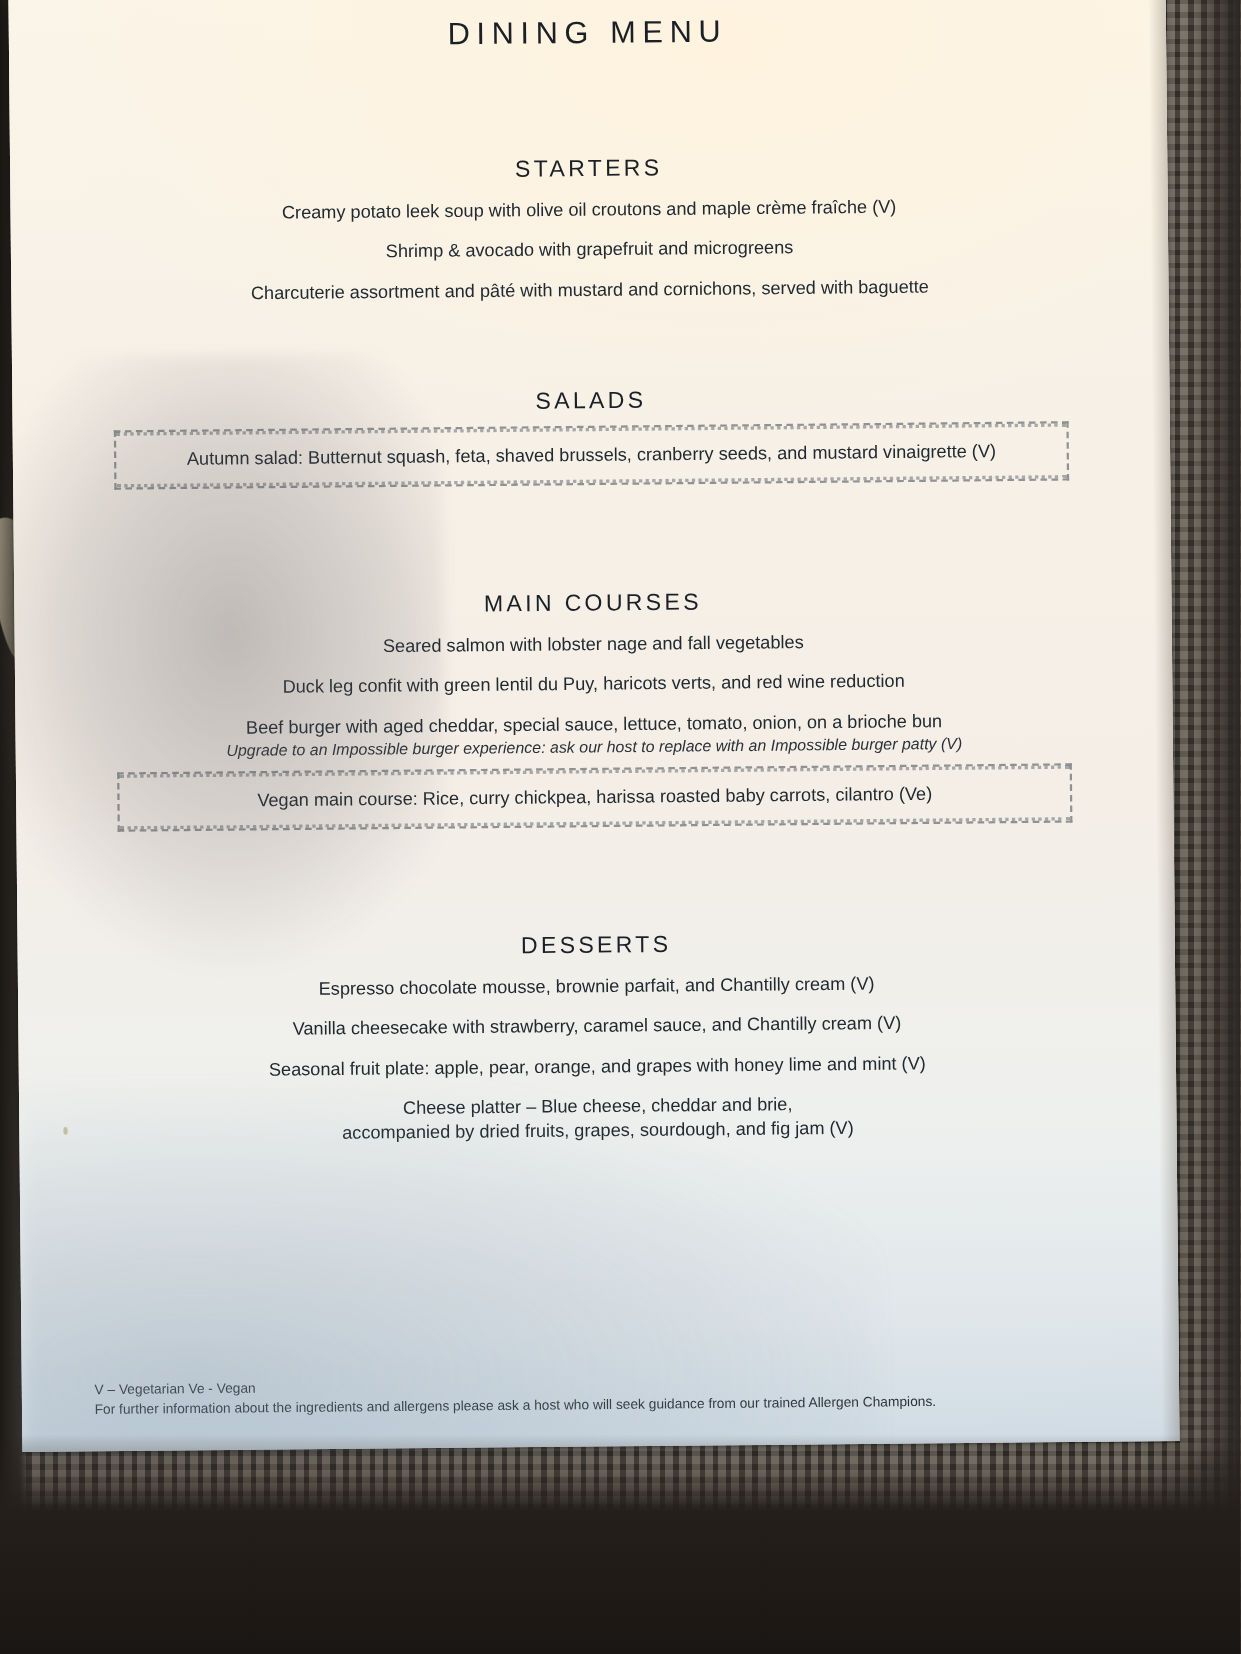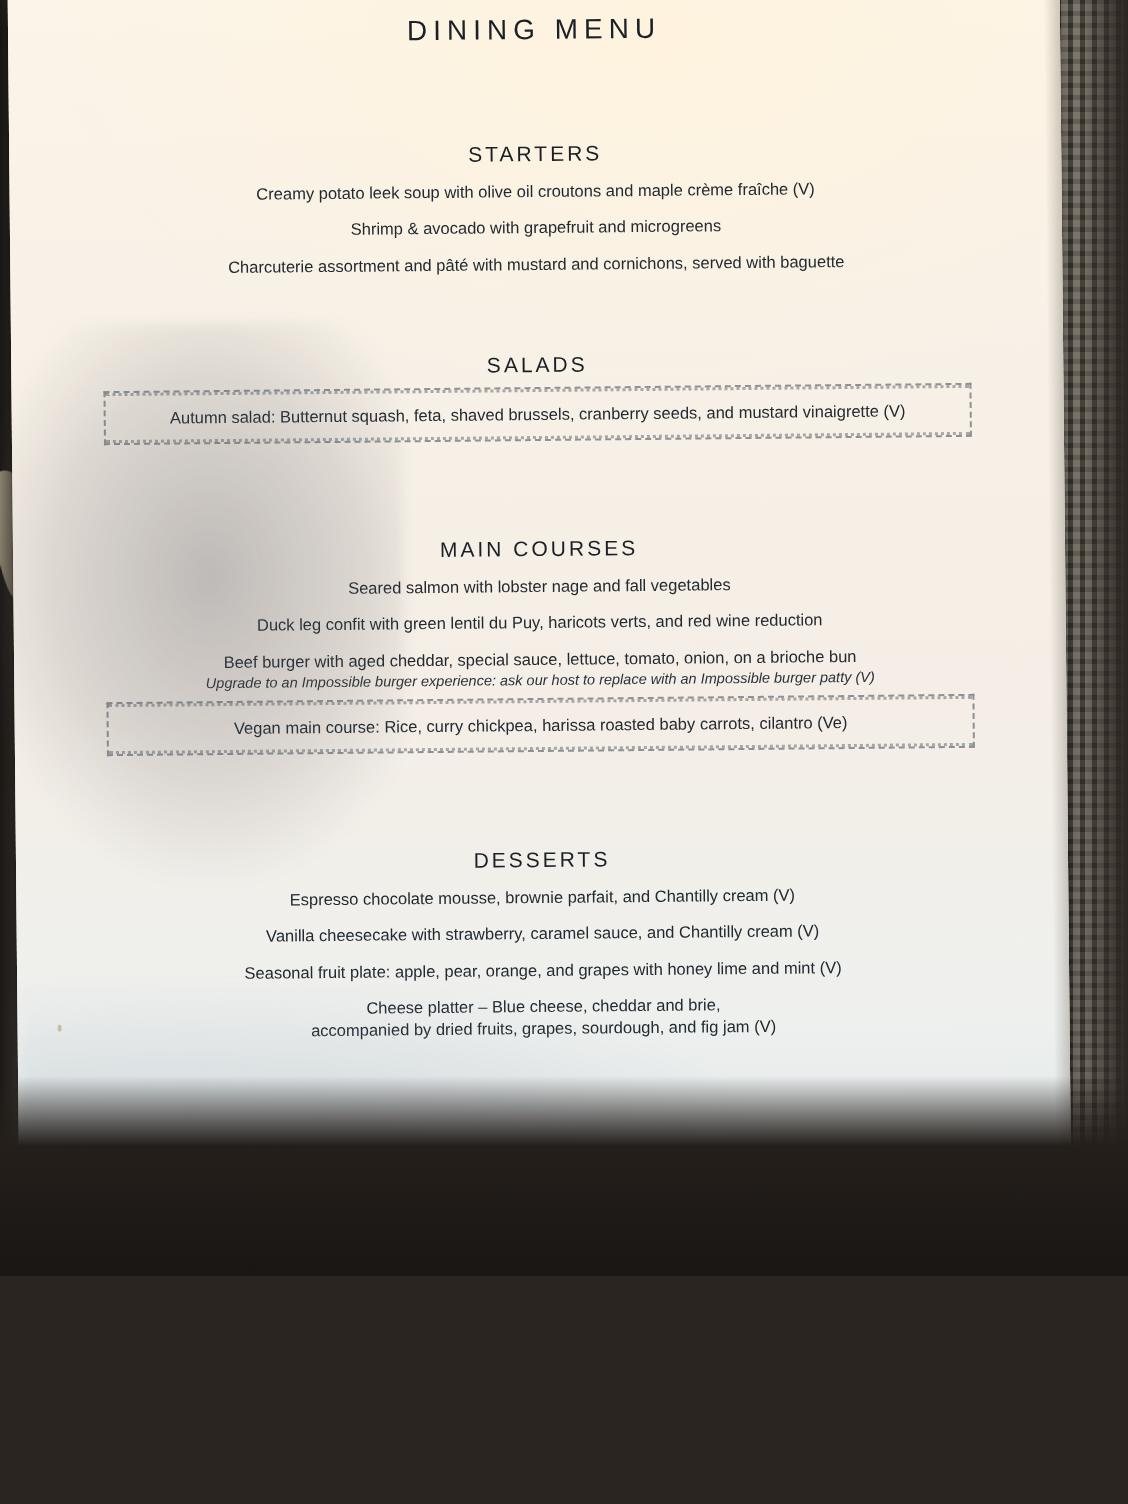--- a/index.html
+++ b/index.html
@@ -7,21 +7,21 @@
     margin: 0; padding: 0;
     width: 1128px; height: 1504px;
     overflow: hidden;
     background: #2b2521;
     font-family: "Liberation Sans", sans-serif;
   }
 
   #scene {
     position: relative;
     width: 1128px;
-    height: 1276px;
+    height: 1504px;
     overflow: hidden;
   }
 
   
   .bg-weave {
     position: absolute;
     inset: 0;
     background-color: #8b8276;
     background-image:
       repeating-linear-gradient(90deg,

